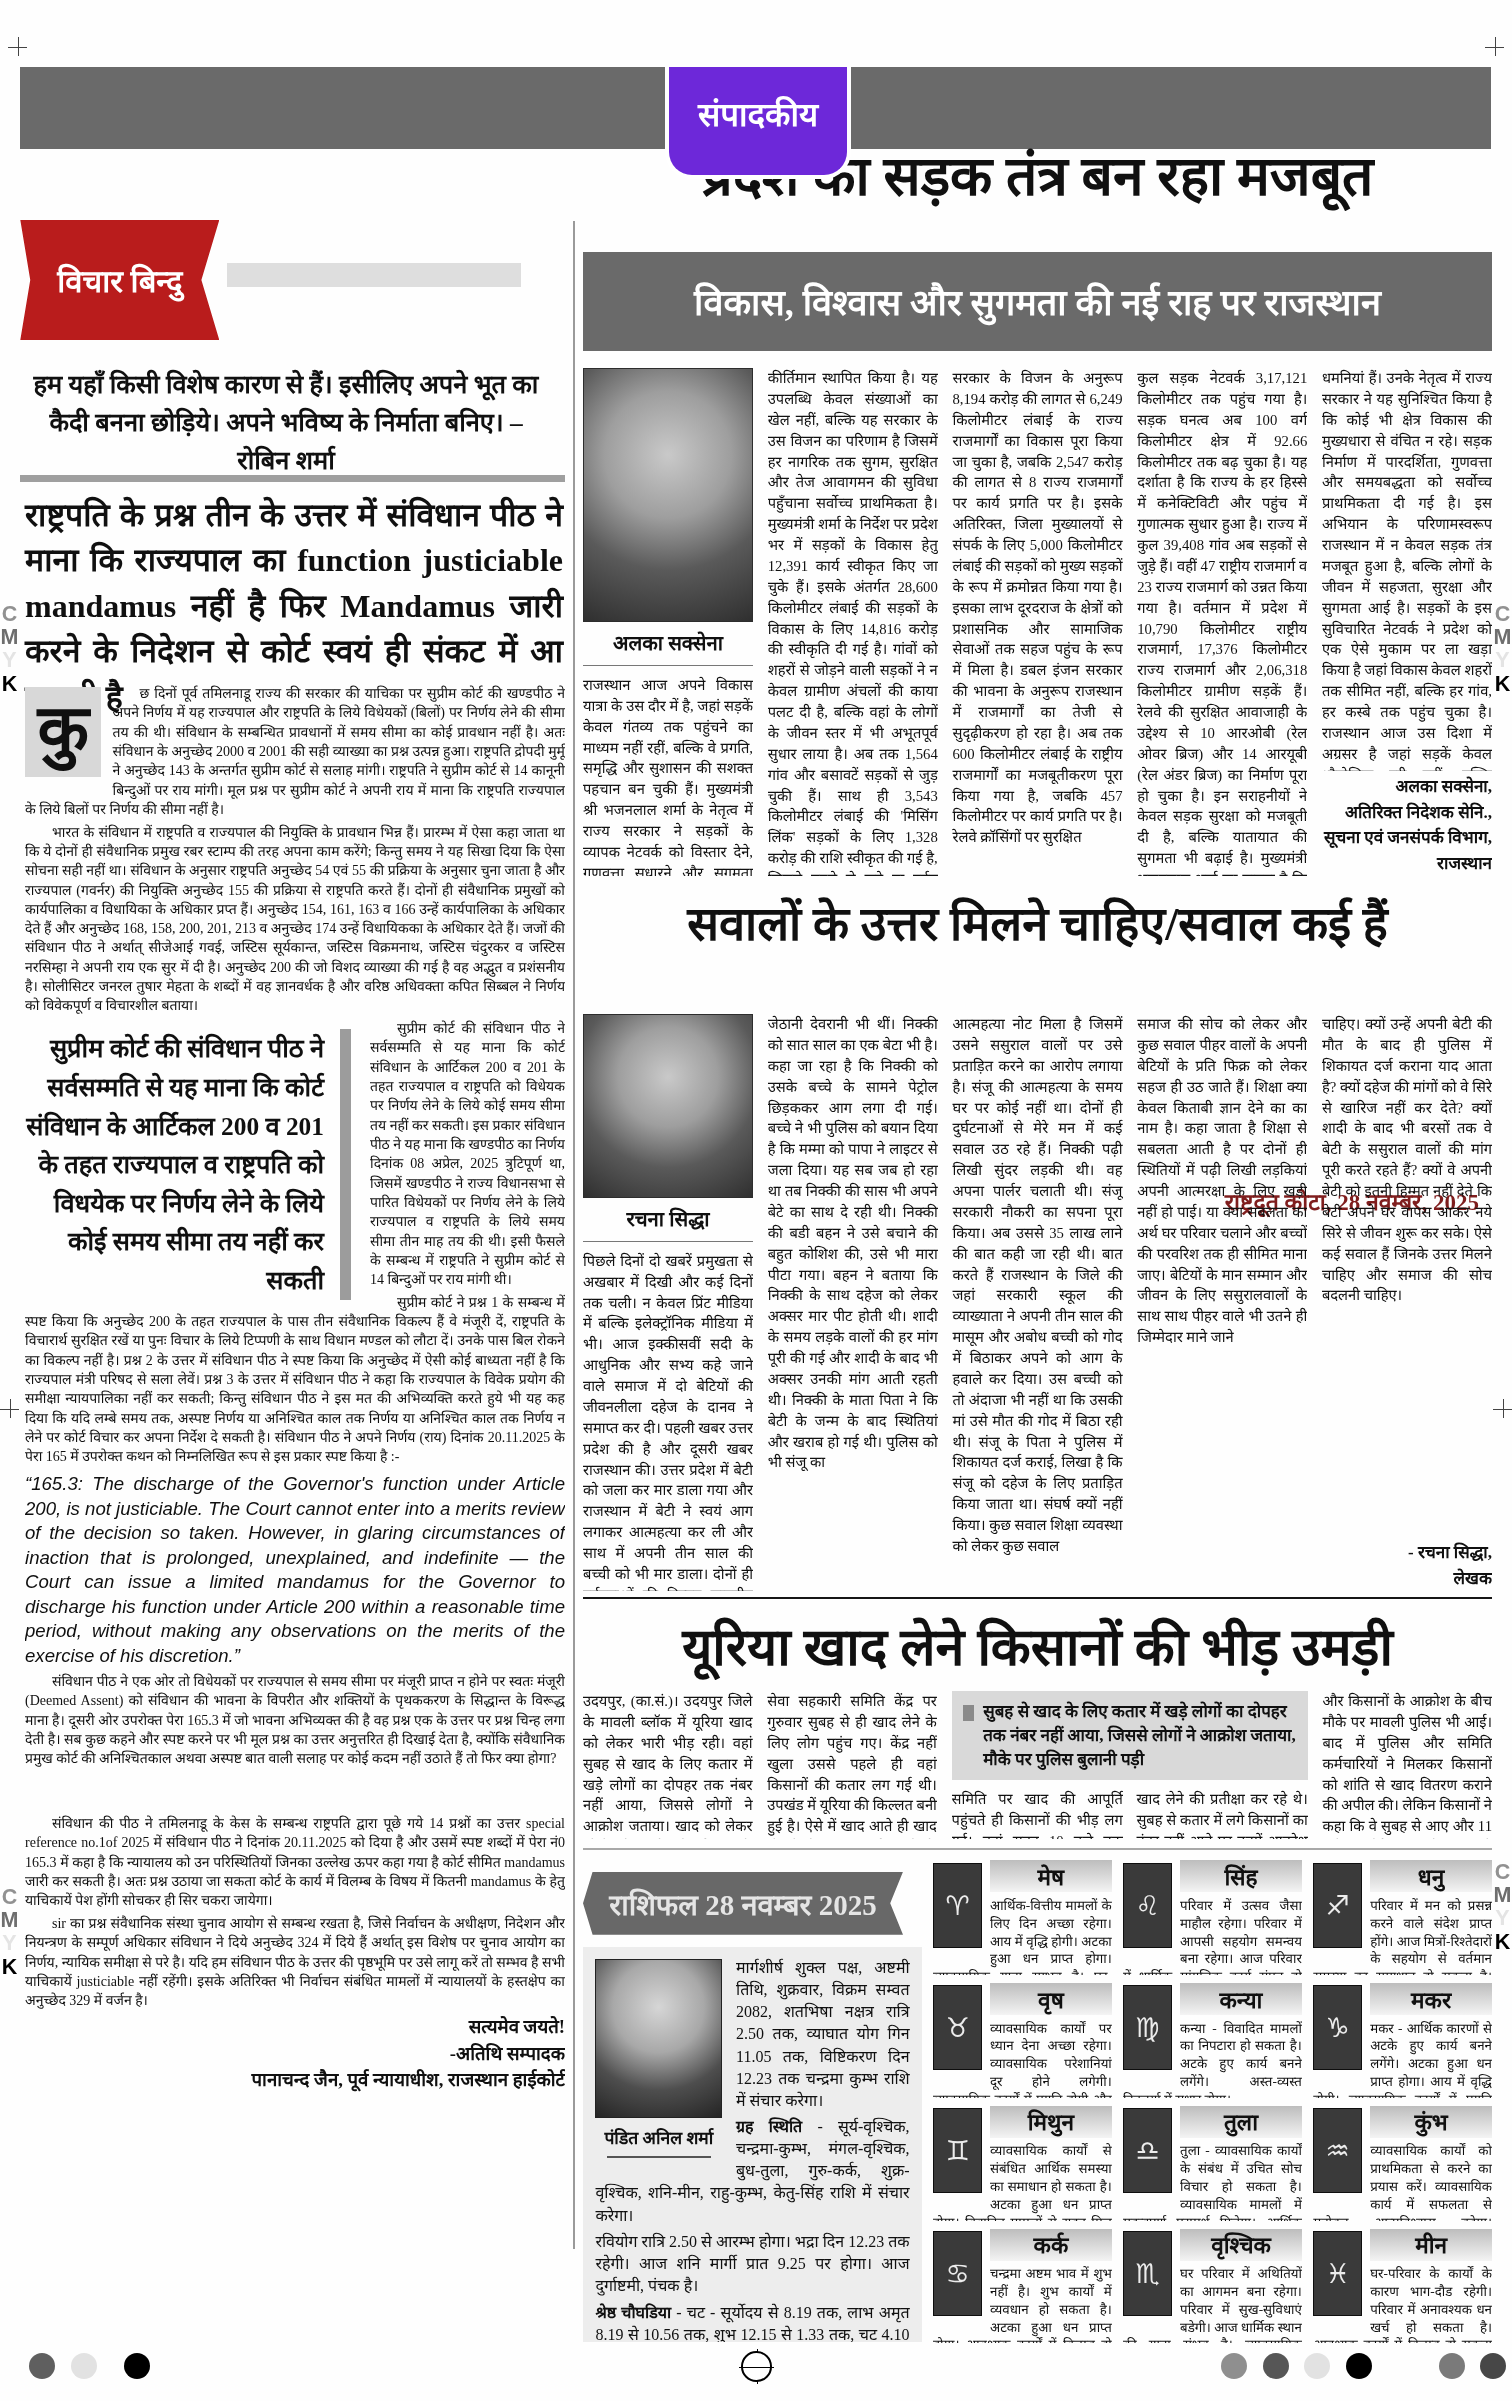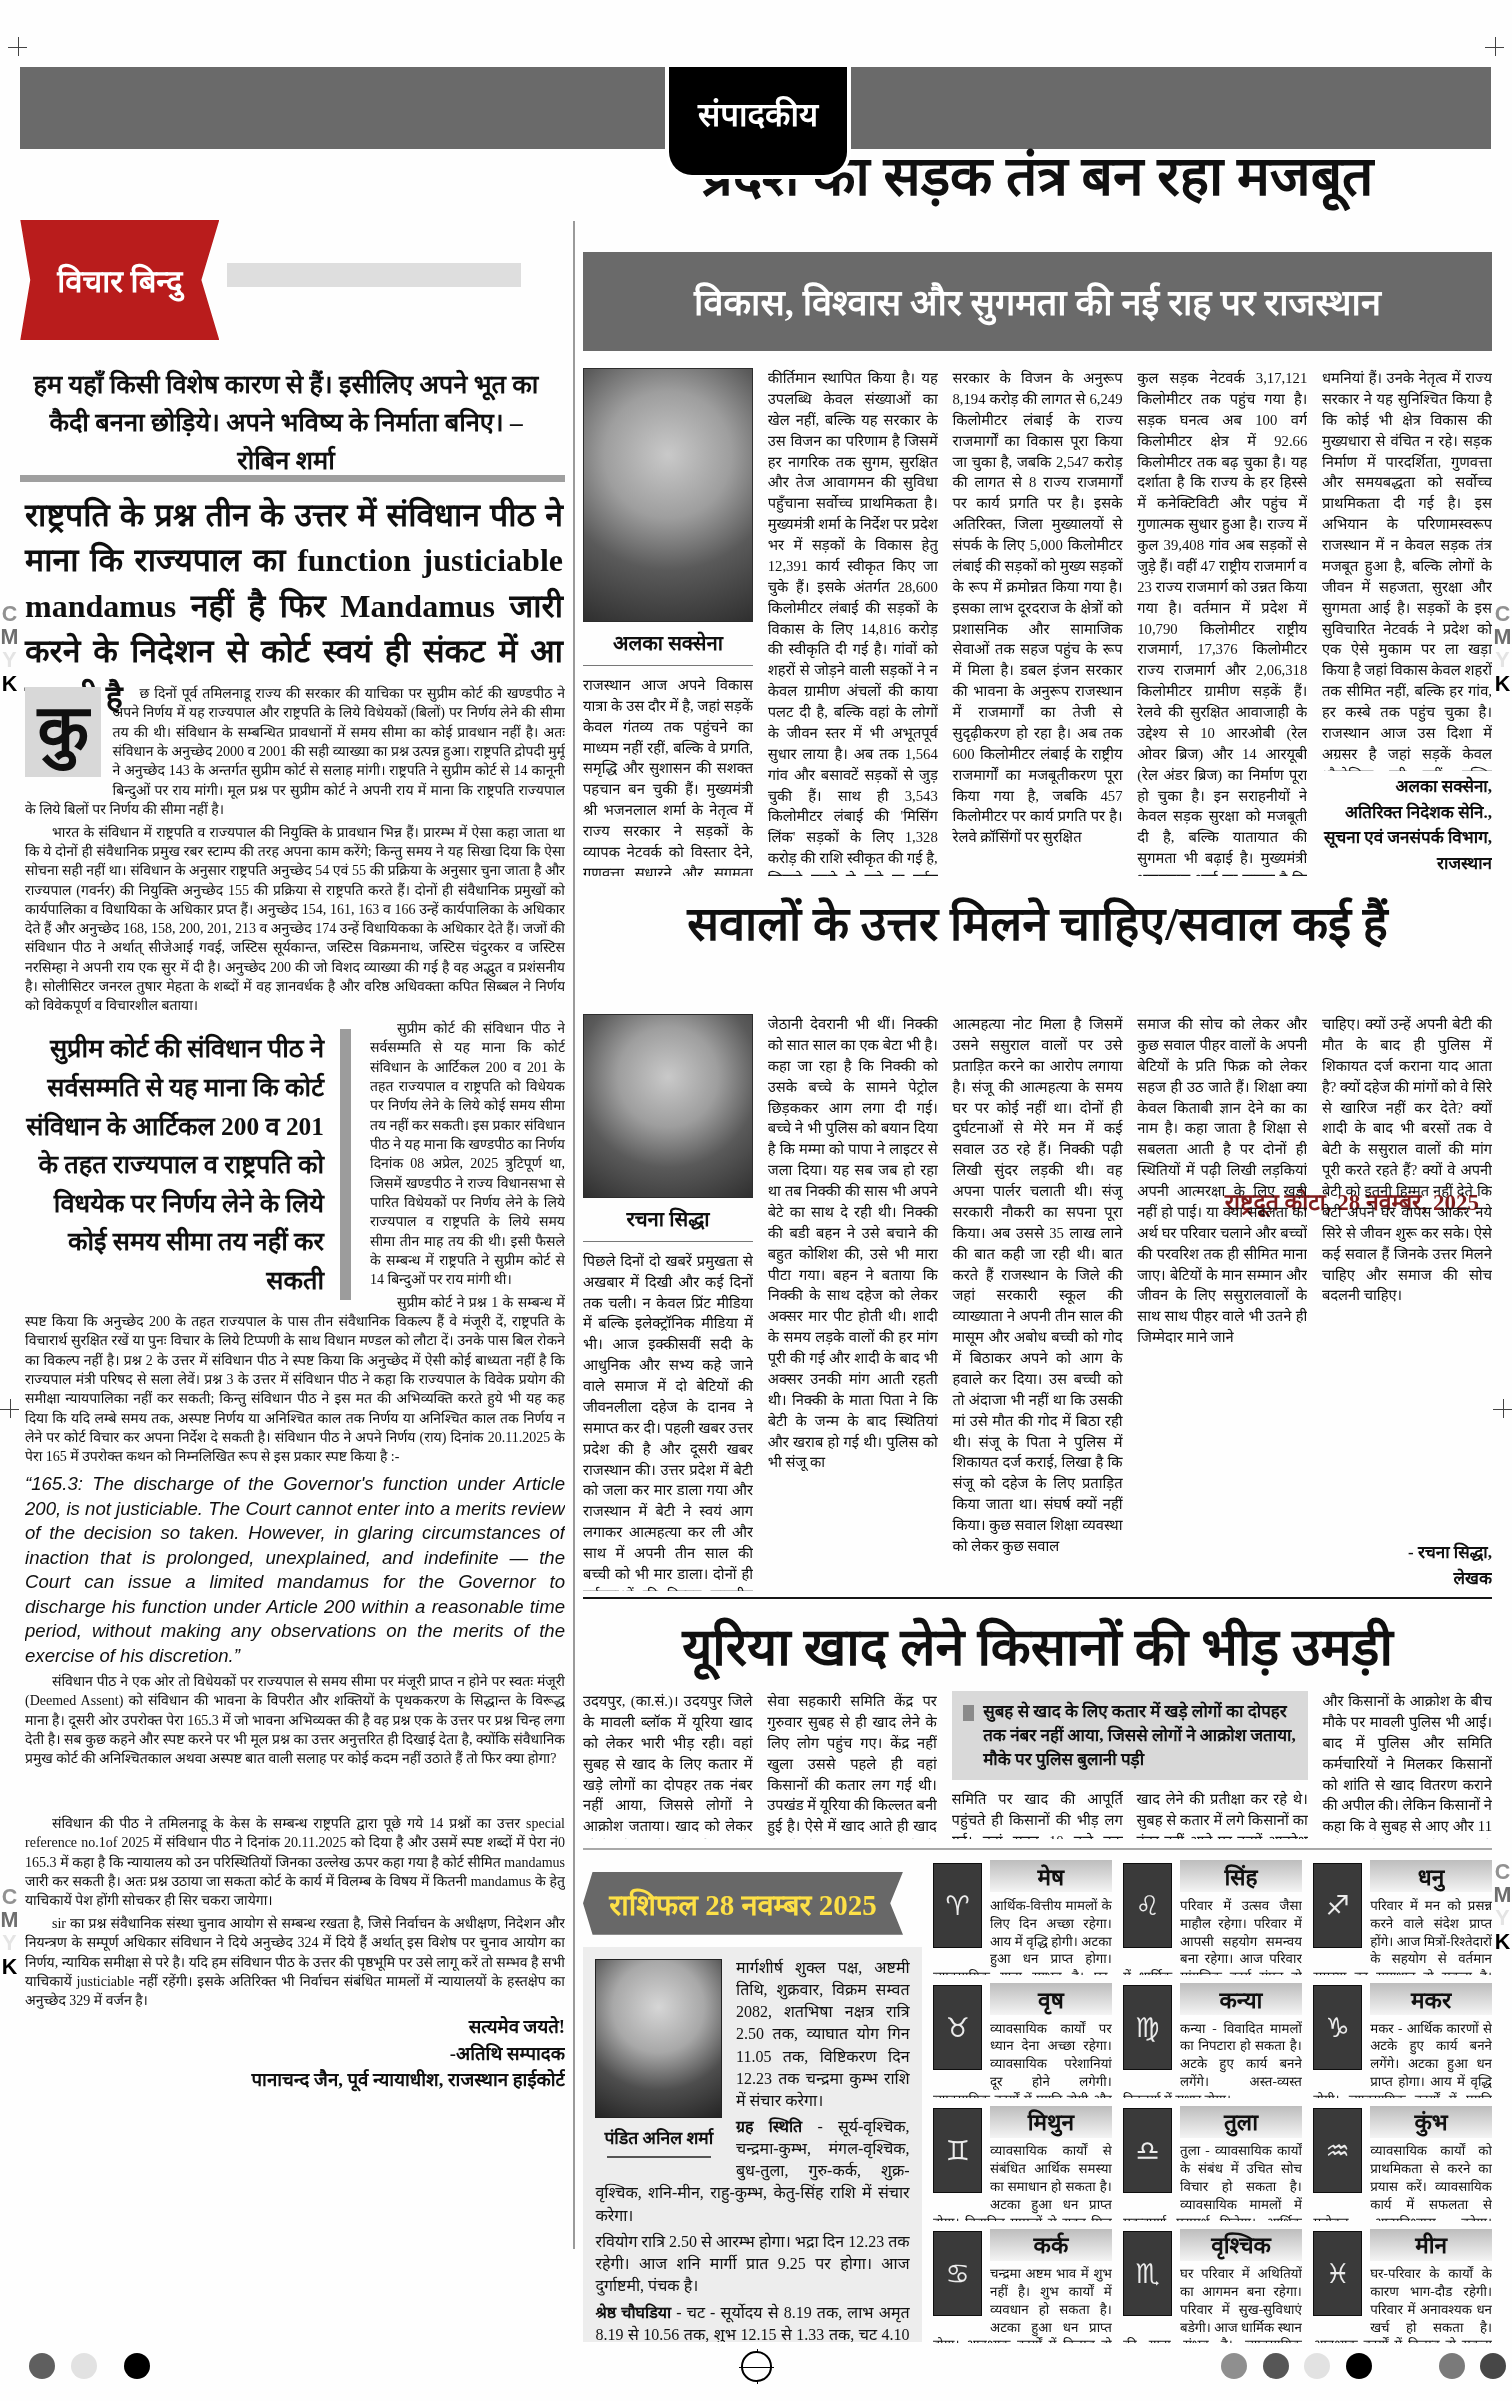--- a/index.html
+++ b/index.html
@@ -13,21 +13,21 @@
   .plus::after  { content:""; position:absolute; top:50%; left:0; height:1.1px; width:100%; background:#444; }
   .cmyk { position:absolute; width:19px; text-align:center; font-family:"Liberation Sans","DejaVu Sans",sans-serif; font-weight:bold; font-size:21.5px; line-height:1.08; }
   .dot { position:absolute; width:26px; height:26px; border-radius:50%; top:2353px; }
   .reg { position:absolute; top:2349px; width:35px; height:35px; }
   .reg .ring { position:absolute; left:2.3px; top:2.3px; width:30.5px; height:30.5px; border:2.3px solid #000; border-radius:50%; background:#fff; }
   .reg::before { content:""; position:absolute; left:50%; top:0; width:1.7px; height:100%; background:#000; }
   .reg::after  { content:""; position:absolute; top:50%; left:0; height:1.7px; width:100%; background:#000; }
 
   
   .mast { position:absolute; left:20.3px; top:67px; width:1471px; height:82px; background:#6a6a6a; }
-  .mast-tab { position:absolute; left:665px; top:67px; width:186px; height:112px; background:#000000; border:4.5px solid #fff; border-top:none; border-radius:0 0 27px 27px; z-index:3; display:flex; align-items:center; justify-content:center;text-align:right; }
+  .mast-tab { position:absolute; left:665px; top:67px; width:186px; height:112px; background:#6d28d9; border:4.5px solid #fff; border-top:none; border-radius:0 0 27px 27px; z-index:3; display:flex; align-items:center; justify-content:center;text-align:right; }
   .mast-tab span { color:#fff; font-weight:bold; font-size:33px; margin-top:-16px; }
   .mast-edition { position:absolute; right:33px; top:50%; transform:translateY(-50%); color:#7f1d1d; font-weight:bold; font-size:23px; }
 
   
   .flag { position:absolute; left:20.3px; top:220px; width:199px; height:120px; background:#b91c1c; clip-path:polygon(0 0,100% 0,91% 50%,100% 100%,0 100%,5% 50%); display:flex; align-items:center; justify-content:center; }
   .flag span { color:#fff; font-weight:bold; font-size:31px; }
   .flag-bar { position:absolute; left:227px; top:263px; width:294px; height:24px; background:#dedede; }
   .lquote { position:absolute; left:29px; top:365px; width:514px; text-align:center; font-weight:bold; font-size:25.4px; line-height:1.5; }
   .divbar { position:absolute; left:20.3px; top:475px; width:545px; height:7.3px; background:#9f9f9f; }
   .ed-head { position:absolute; left:25px; top:493px; width:538px; font-weight:bold; font-size:32px; line-height:1.42; text-align:justify; }
@@ -65,21 +65,21 @@
   .ubox { background:#d9d9d9; padding:9px 11.3px; display:flex; gap:9px; }
   .ubullet { width:11.3px; height:16px; background:#8a8a8a; flex:none; margin-top:4.5px; }
   .ubox span { font-weight:bold; font-size:17px; line-height:1.4; }
   .usub { display:flex; gap:13.6px; margin-top:9px; flex:1; overflow:hidden; }
   .usub div { flex:1 1 0; overflow:hidden; font-size:14.7px; line-height:1.42; text-align:justify; }
   .rule-lite { position:absolute; left:583px; top:1848px; width:909px; height:1.7px; background:#a8a8a8; }
 
   
   .horo { position:absolute; left:583px; top:1857px; width:909px; height:490px; }
   .h-banner { position:absolute; left:0; top:14.7px; width:320px; height:63px; background:#686868; clip-path:polygon(3% 0,100% 0,96% 50%,100% 100%,3% 100%,0 50%); display:flex; align-items:center; justify-content:center; }
-  .h-banner span { color:#fde047; font-weight:bold; font-size:29px; }
+  .h-banner span { color:#e5e5e5; font-weight:bold; font-size:29px; }
   .h-panel { position:absolute; left:0; top:90px; width:339px; height:395px; background:#ededed; padding:10.2px 12.4px; overflow:hidden; font-size:16px; line-height:1.38; text-align:justify; }
   .h-photo-wrap { float:left; width:127px; margin:2.3px 13.6px 3.4px 0; text-align:center; }
   .photo2 { height:159px; border:1.1px solid #222; background:
       radial-gradient(circle at 50% 30%, #d6d6d6 0%, #a8a8a8 36%, #4e4e4e 66%, #242424 100%); }
   .pcap2 { font-weight:bold; font-size:17.5px; margin-top:8px; }
   .prule2 { height:1.7px; background:#555; margin:5.6px auto 0 auto; width:82%; }
   .h-panel p { margin-bottom:4.5px; }
   .h-grid { position:absolute; left:350px; top:3.4px; width:559px; height:483px; display:grid; grid-template-columns:repeat(3,1fr); grid-auto-rows:1fr; column-gap:11.3px; row-gap:8px; }
   .cell { overflow:hidden; }
   .sicon { float:left; width:49px; height:85px; background:#3a3a3a; border:1.7px solid #0e0e0e; color:#ececec; display:flex; align-items:center; justify-content:center; font-size:27px; margin:2.3px 8px 3.4px 0; font-family:"DejaVu Sans",sans-serif; }

